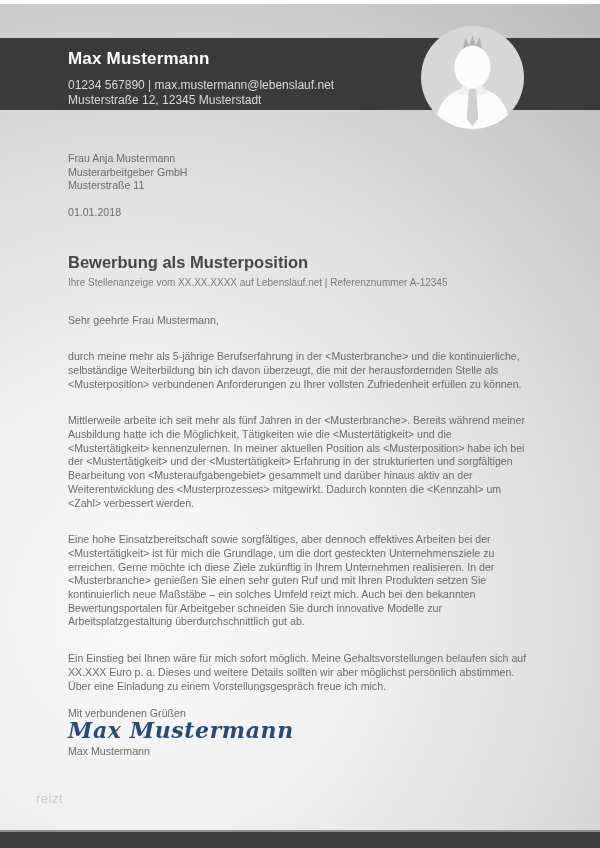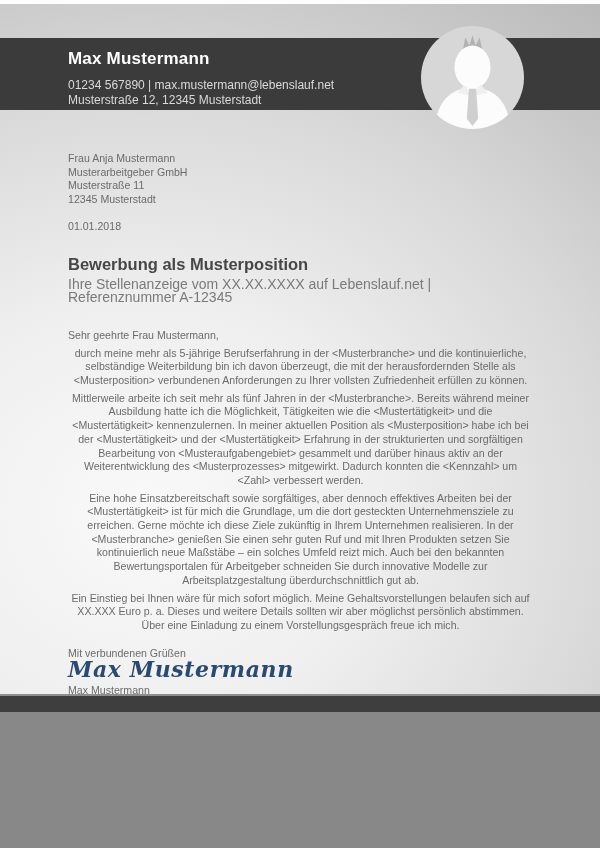--- a/index.html
+++ b/index.html
@@ -1,40 +1,40 @@
 <!DOCTYPE html>
 <html lang="de"><head>
 <meta charset="utf-8">
 <style>
   html,body{margin:0;padding:0;background:#888;}
   .page{
-    position:relative;width:600px;height:712px;overflow:hidden;
+    position:relative;width:600px;height:848px;overflow:hidden;
     font-family:"Liberation Sans","DejaVu Sans",sans-serif;
     background:radial-gradient(140% 105% at 24% 72%, #f9f9f9 0%, #efefef 28%, #d9d9d9 56%, #bcbcbc 85%, #b0b0b0 100%);
   }
   .top-strip{position:absolute;top:0;left:0;right:0;height:4px;background:#fdfdfd;}
   .header-band{
     position:absolute;top:38px;left:0;right:0;height:72px;background:#3b3b3b;
     box-sizing:border-box;padding:11px 0 0 68px;color:#fff;
   }
   .header-name{font-size:17px;font-weight:700;letter-spacing:.2px;margin:0 0 9px 0;}
   .header-contact{font-size:12px;color:#dadada;line-height:14.5px;}
   .avatar{position:absolute;top:26px;left:421px;width:103px;height:103px;}
   .avatar svg{display:block;width:100%;height:100%;}
   .letter{
     position:absolute;left:68px;top:152px;width:465px;
     color:#6b6b6b;font-size:10.6px;line-height:13.7px;
   }
   .recipient-line{white-space:nowrap;}
   .date-row{text-align:left;margin-top:13px;}
-  .subject{margin-top:20px;}
+  .subject{margin-top:32px;}
   .subject-title{font-size:16.5px;font-weight:700;color:#474747;line-height:20px;}
-  .subject-subtitle{margin-top:4px;font-size:14px;color:#7a7a7a;}
+  .subject-subtitle{margin-top:4px;font-size:10px;color:#7a7a7a;}
   .salutation{margin-top:24px;}
-  .para{margin-top:4px;text-align:center;}
+  .para{margin-top:23px;text-align:left;}
   .closing{margin-top:14px;}
   .signature-script{
     margin-top:3px;font-family:"DejaVu Serif","Liberation Serif",serif;
     font-style:italic;font-weight:700;font-size:22px;letter-spacing:.6px;color:#2b4a72;
   }
   .signature-typed{margin-top:7px;}
   .watermark{
     position:absolute;left:36px;top:791px;font-size:13px;color:#c7c7c7;
     letter-spacing:.5px;opacity:.85;
   }
@@ -74,21 +74,20 @@
       </g>
     </svg>
   </div>
 
   <div class="letter">
 
     <div class="recipient">
       <div class="recipient-line">Frau Anja Mustermann</div>
       <div class="recipient-line">Musterarbeitgeber GmbH</div>
       <div class="recipient-line">Musterstraße 11</div>
-      <div class="recipient-line">12345 Musterstadt</div>
     </div>
 
     <div class="date-row">01.01.2018</div>
 
     <div class="subject">
       <div class="subject-title">Bewerbung als Musterposition</div>
       <div class="subject-subtitle">Ihre Stellenanzeige vom XX.XX.XXXX auf Lebenslauf.net | Referenznummer A-12345</div>
     </div>
 
     <div class="salutation">Sehr geehrte Frau Mustermann,</div>
@@ -98,17 +97,17 @@
     <div class="para">Eine hohe Einsatzbereitschaft sowie sorgfältiges, aber dennoch effektives Arbeiten bei der &lt;Mustertätigkeit&gt; ist für mich die Grundlage, um die dort gesteckten Unternehmensziele zu erreichen. Gerne möchte ich diese Ziele zukünftig in Ihrem Unternehmen realisieren. In der &lt;Musterbranche&gt; genießen Sie einen sehr guten Ruf und mit Ihren Produkten setzen Sie kontinuierlich neue Maßstäbe – ein solches Umfeld reizt mich. Auch bei den bekannten Bewertungsportalen für Arbeitgeber schneiden Sie durch innovative Modelle zur Arbeitsplatzgestaltung überdurchschnittlich gut ab.</div>
     <div class="para">Ein Einstieg bei Ihnen wäre für mich sofort möglich. Meine Gehaltsvorstellungen belaufen sich auf XX.XXX Euro p. a. Dieses und weitere Details sollten wir aber möglichst persönlich abstimmen. Über eine Einladung zu einem Vorstellungsgespräch freue ich mich.</div>
 
     <div class="closing">Mit verbundenen Grüßen</div>
 
     <div class="signature-script">Max Mustermann</div>
     <div class="signature-typed">Max Mustermann</div>
 
   </div>
 
-  <div class="watermark">sehr</div>
+  <div class="watermark">reizt</div>
 
   <div class="bottom-bar"></div>
 
 </div>
 
 </body></html>

